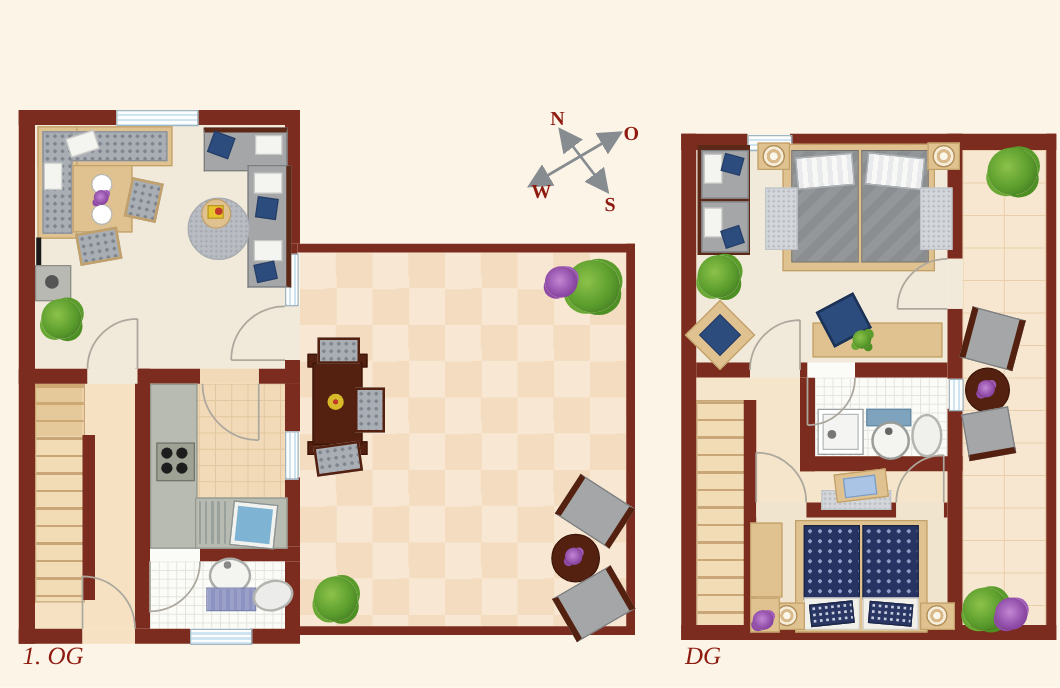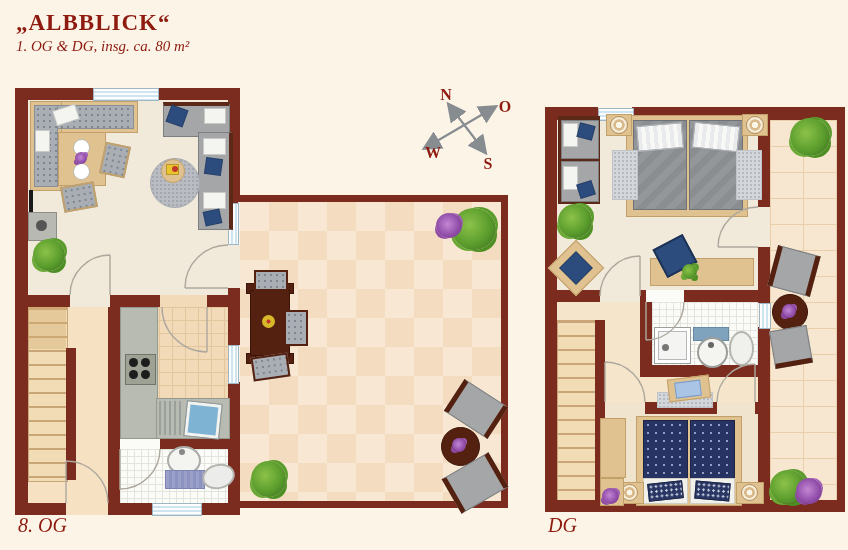--- a/index.html
+++ b/index.html
@@ -37,22 +37,20 @@
   .hdr-title{position:absolute;left:16px;top:10px;font-size:23px;font-weight:bold;letter-spacing:1px;color:#8e1a10}
   .hdr-sub{position:absolute;font-style:italic;font-size:15px;color:#8e1a10}
   .plan-label{position:absolute;font-style:italic;font-size:20px;color:#8e1a10}
   svg{position:absolute}
 </style>
 </head>
 <body>
 
 <div id="canvas">
 
-  <div class="hdr-title">„ALBBLICK“</div>
-  <div class="hdr-sub" style="left:16px;top:38px">1. OG &amp; DG, insg. ca. 80 m²</div>
 
   <svg style="left:406px;top:82px" width="128" height="100" viewBox="0 0 128 100">
     <defs>
       <marker id="ah" viewBox="0 0 10 10" refX="8" refY="5" markerWidth="9" markerHeight="9" orient="auto-start-reverse">
         <path d="M0,0 L10,5 L0,10 z" fill="#878c91"></path>
       </marker>
     </defs>
     <line x1="19" y1="66" x2="89" y2="25" stroke="#878c91" stroke-width="2.2" marker-start="url(#ah)" marker-end="url(#ah)"></line>
     <line x1="43" y1="23" x2="79" y2="70" stroke="#878c91" stroke-width="2.2" marker-start="url(#ah)" marker-end="url(#ah)"></line>
     <text x="40" y="18" text-anchor="middle" font-size="16" font-weight="600" fill="#8e1a10">N</text>
@@ -268,16 +266,16 @@
     <path d="M185 288 A43 43 0 0 1 228 245 M228 288 L185 288"></path>
     <path d="M160 449 A40 40 0 0 1 120 489 M120 449 L120 490"></path>
     <path d="M66 461 A42 42 0 0 1 108 503 M66 503 L66 461"></path>
     <path d="M600 296 A40 40 0 0 1 640 256 M640 296 L640 256"></path>
     <path d="M646 340 A38 38 0 0 0 684 302 M646 302 L646 340"></path>
     <path d="M718 247 A40 40 0 0 1 758 207 M758 247 L718 247"></path>
     <path d="M605 362 A40 40 0 0 1 645 402 M605 402 L605 362"></path>
     <path d="M717 402 A38 38 0 0 1 755 364 M755 402 L755 364"></path>
   </svg>
 
-  <div class="plan-label" style="left:18px;top:514px">8. OG</div>
+  <div class="plan-label" style="left:18px;top:514px">1. OG</div>
   <div class="plan-label" style="left:548px;top:514px">DG</div>
 
 </div>
 
 </body></html>

